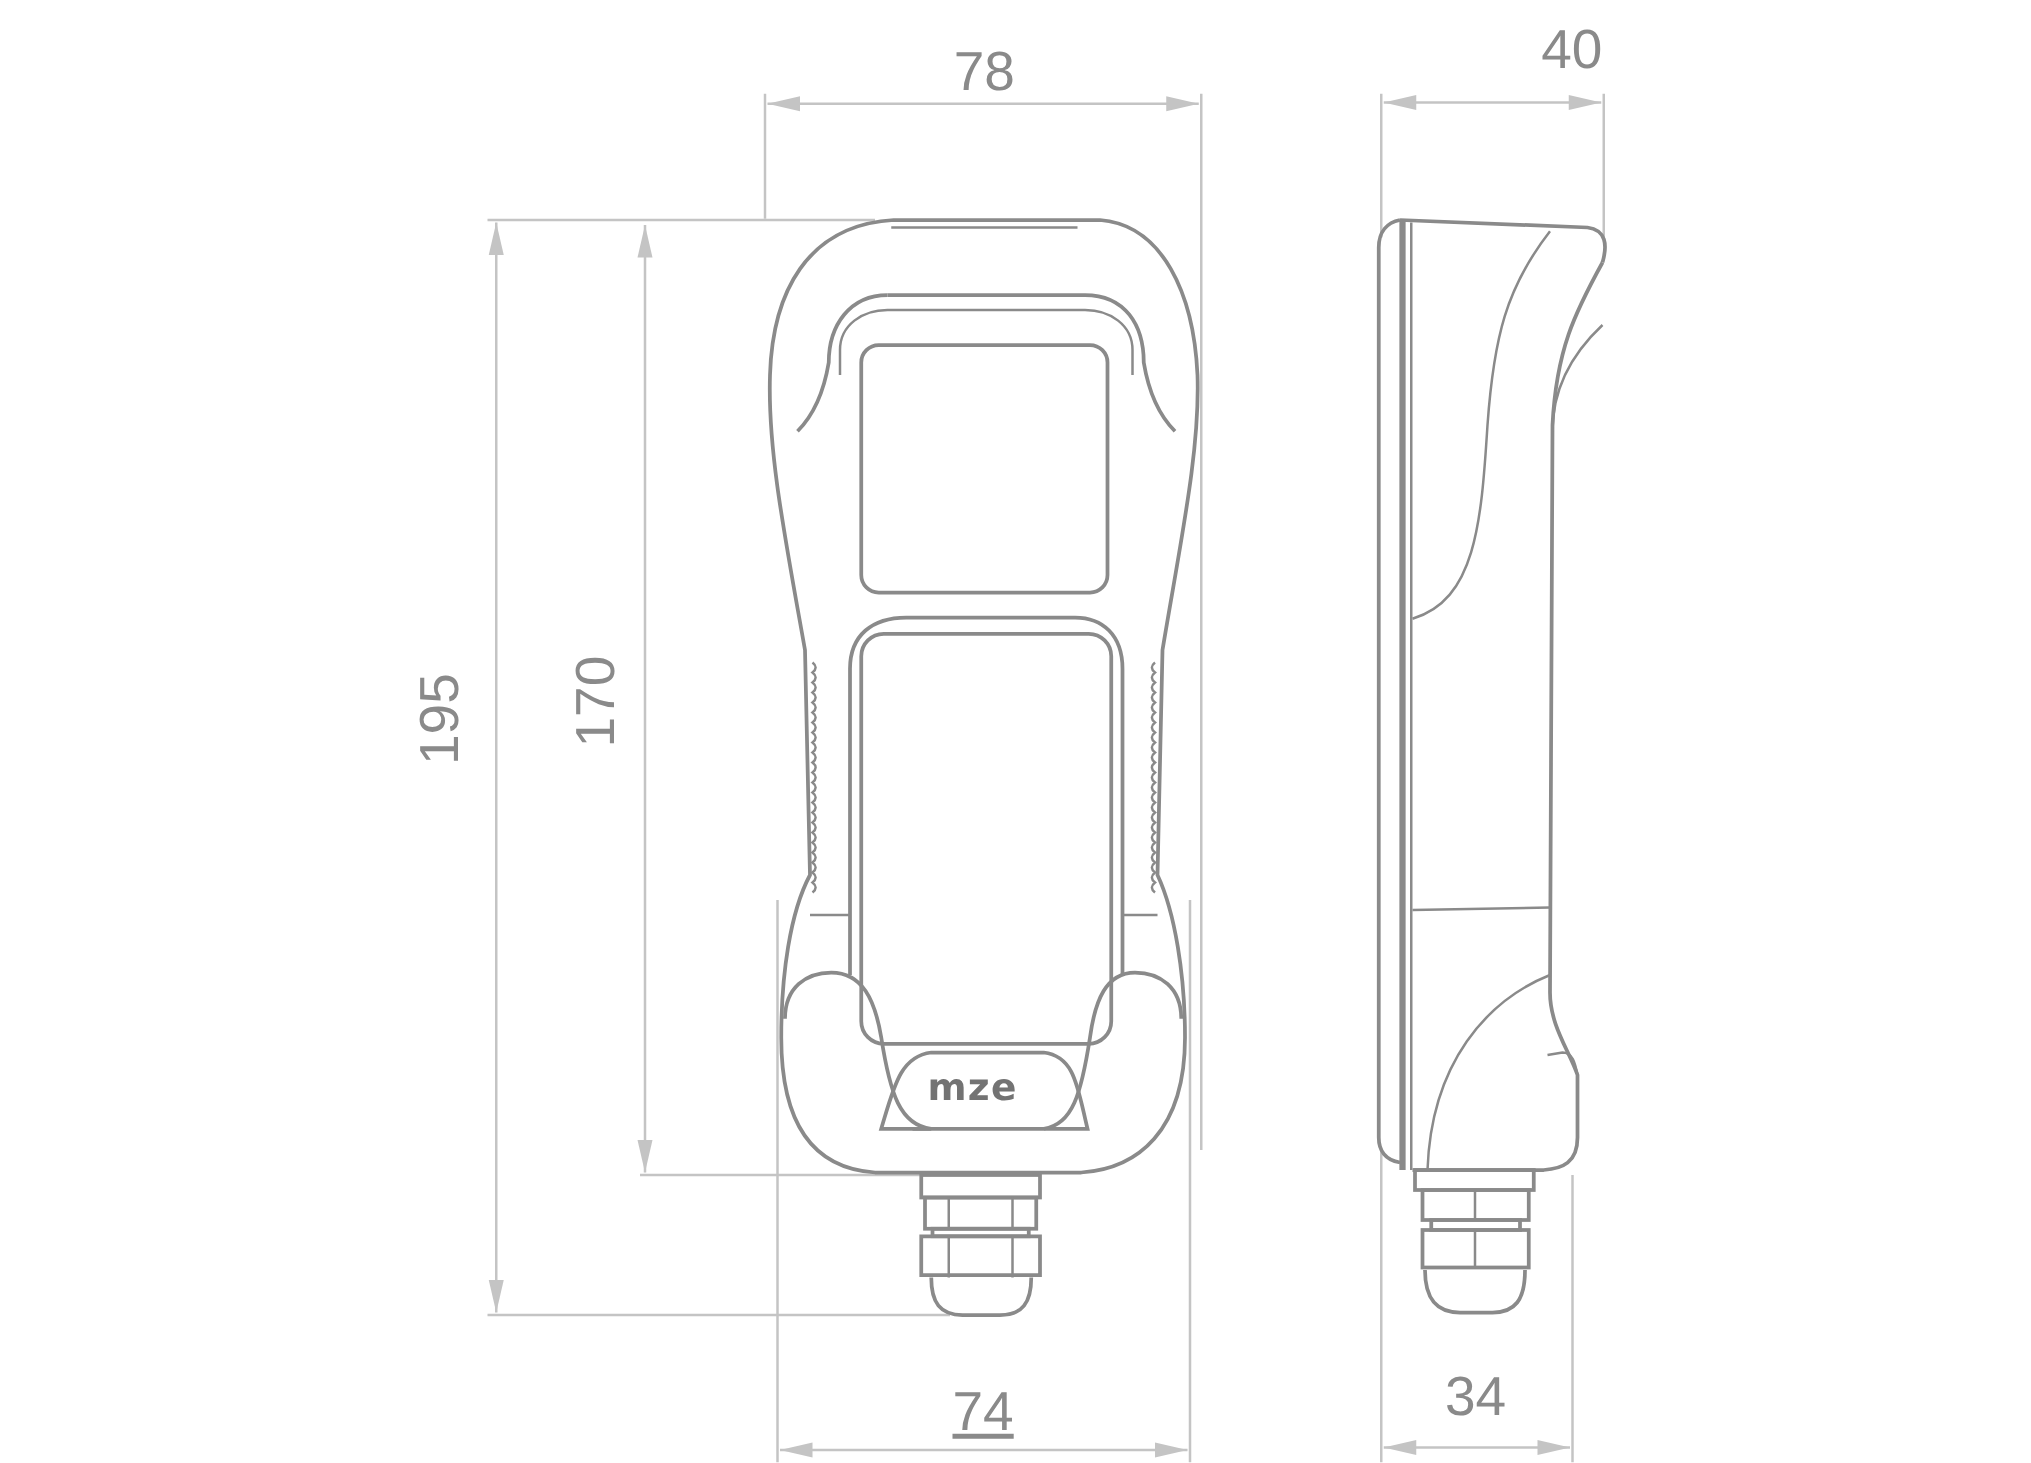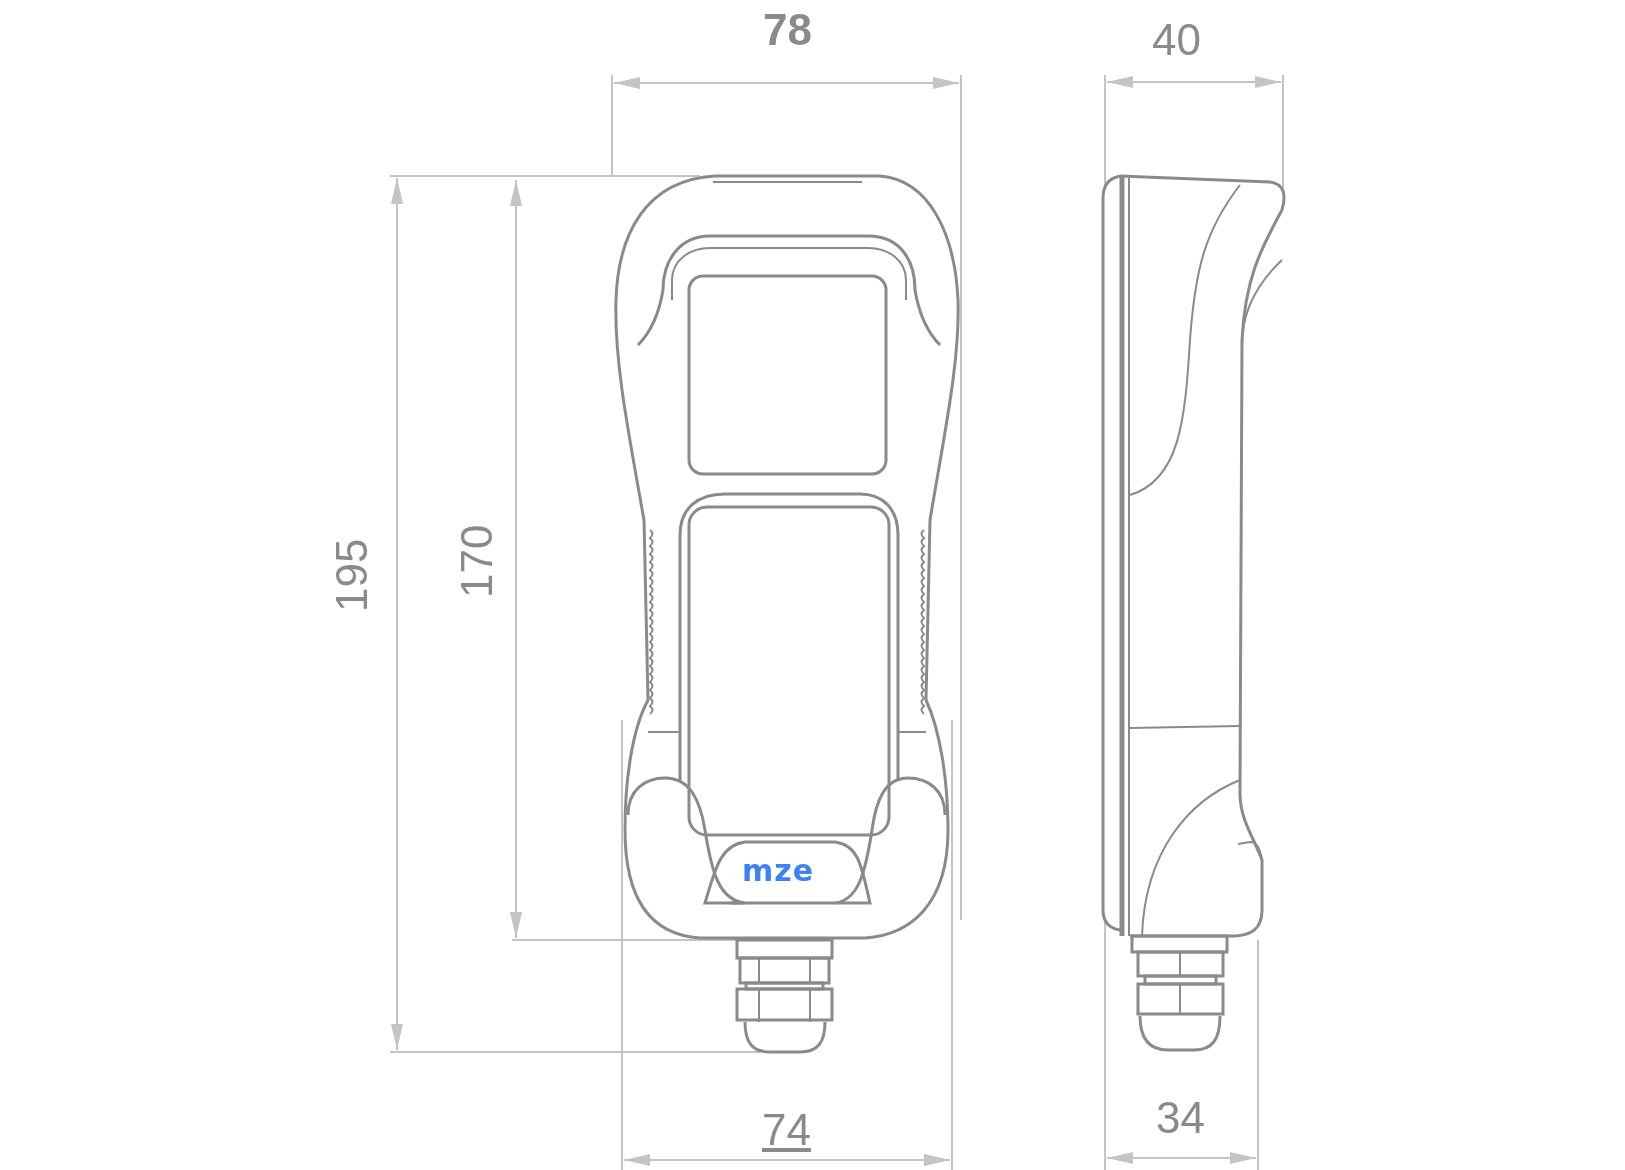--- a/index.html
+++ b/index.html
@@ -3,21 +3,21 @@
 <meta charset="utf-8">
 <style>
   html,body{margin:0;padding:0;background:#ffffff;}
   body{width:1625px;height:1170px;overflow:hidden;position:relative;font-family:"Liberation Sans",sans-serif;}
   svg{position:absolute;left:0;top:0;}
   .dim{stroke:#c4c4c4;stroke-width:2;fill:none;}
   .arrow{fill:#c4c4c4;}
   .body{stroke:#8a8a8a;stroke-width:3;fill:none;}
   .thin{stroke:#8a8a8a;stroke-width:2;fill:none;}
   .label{position:absolute;color:#8a8a8a;font-family:"Liberation Sans",sans-serif;font-size:44px;line-height:1;white-space:nowrap;}
-  .logo{position:absolute;color:#3b82f6;font-family:"DejaVu Sans",sans-serif;font-weight:bold;font-size:30px;letter-spacing:1px;}
+  .logo{position:absolute;color:#737373;font-family:"DejaVu Sans",sans-serif;font-weight:bold;font-size:30px;letter-spacing:1px;}
 </style>
 </head>
 <body>
 
 <svg width="1625" height="1170" viewBox="0 0 1625 1170">
 
   <g>
     <line class="dim" x1="612" y1="75" x2="612" y2="175"></line>
     <line class="dim" x1="961" y1="75" x2="961" y2="920"></line>
     <line class="dim" x1="614" y1="83" x2="959" y2="83"></line>
@@ -126,20 +126,20 @@
       <rect class="body" x="1138" y="952" width="85" height="24"></rect>
       <line class="thin" x1="1180" y1="952" x2="1180" y2="976"></line>
       <rect class="body" x="1145" y="976" width="71" height="8"></rect>
       <rect class="body" x="1138" y="984" width="85" height="30"></rect>
       <line class="thin" x1="1180" y1="984" x2="1180" y2="1014"></line>
       <path class="body" d="M1140,1016 C1140,1040 1150,1050 1168,1050 L1194,1050 C1212,1050 1220,1040 1220,1016"></path>
     </g>
   </g>
 </svg>
 
-<div class="label" style="left:763px;top:8px;font-weight:bold;">78</div>
-<div class="label" style="left:1152px;top:18px;">40</div>
+<div class="label" style="left:763px;top:36px;">78</div>
+<div class="label" style="left:1233px;top:18px;">40</div>
 <div class="label" style="left:330px;top:612px;transform:rotate(-90deg);transform-origin:left top;">195</div>
 <div class="label" style="left:455px;top:598px;transform:rotate(-90deg);transform-origin:left top;">170</div>
 <div class="label" style="left:762px;top:1108px;text-decoration:underline;">74</div>
 <div class="label" style="left:1156px;top:1096px;">34</div>
 
 <div class="logo" style="left:742px;top:853px;">mze</div>
 
 </body></html>

